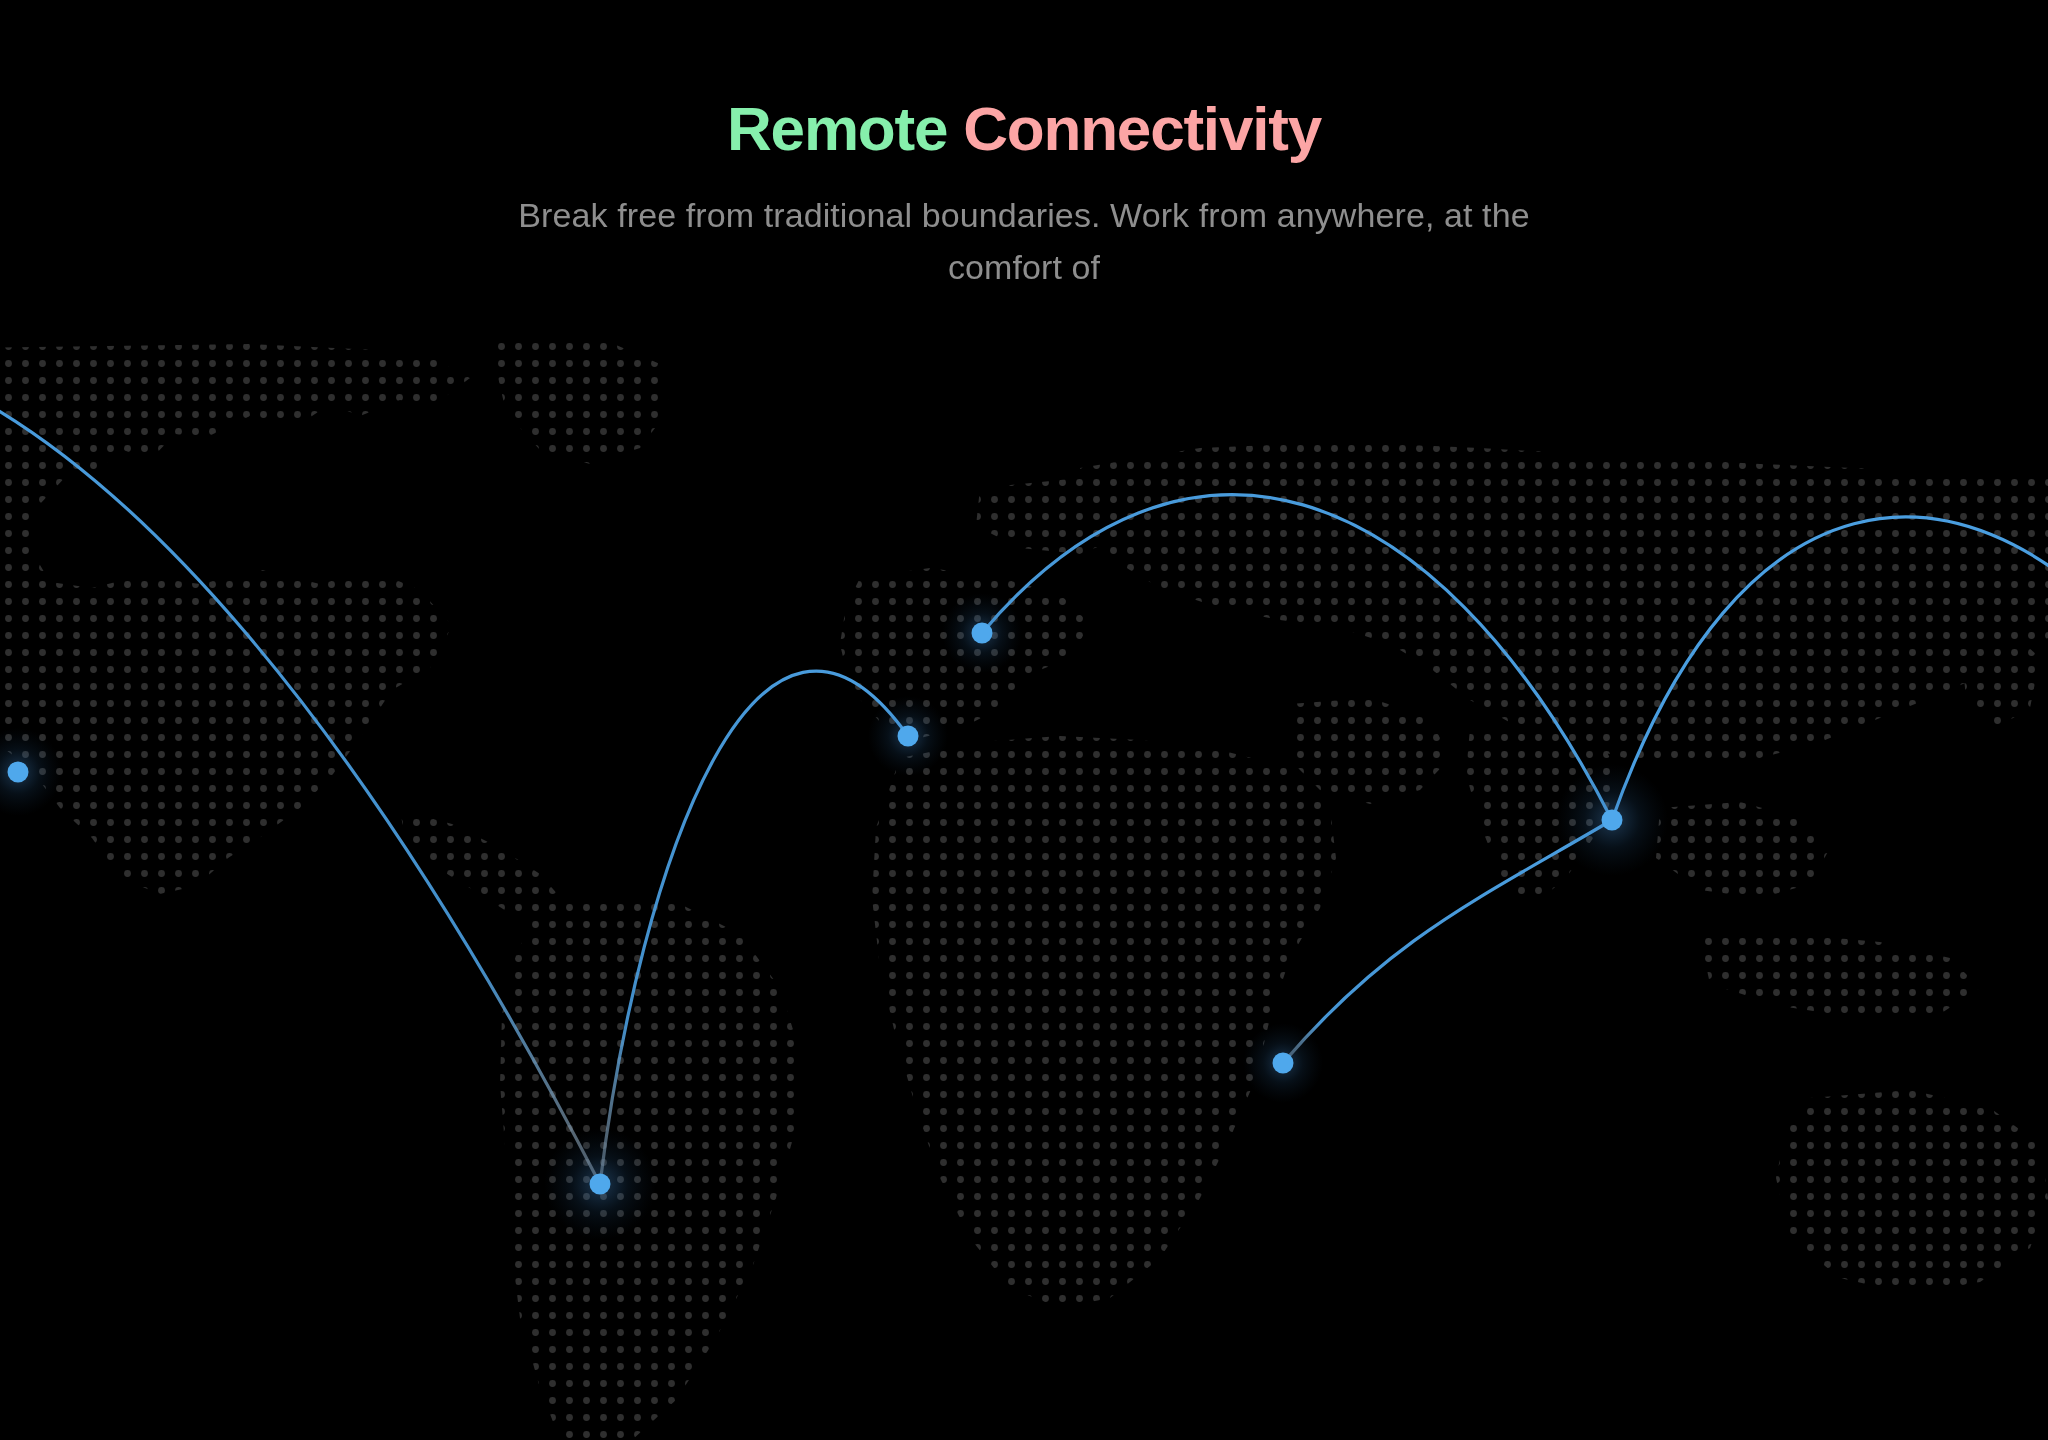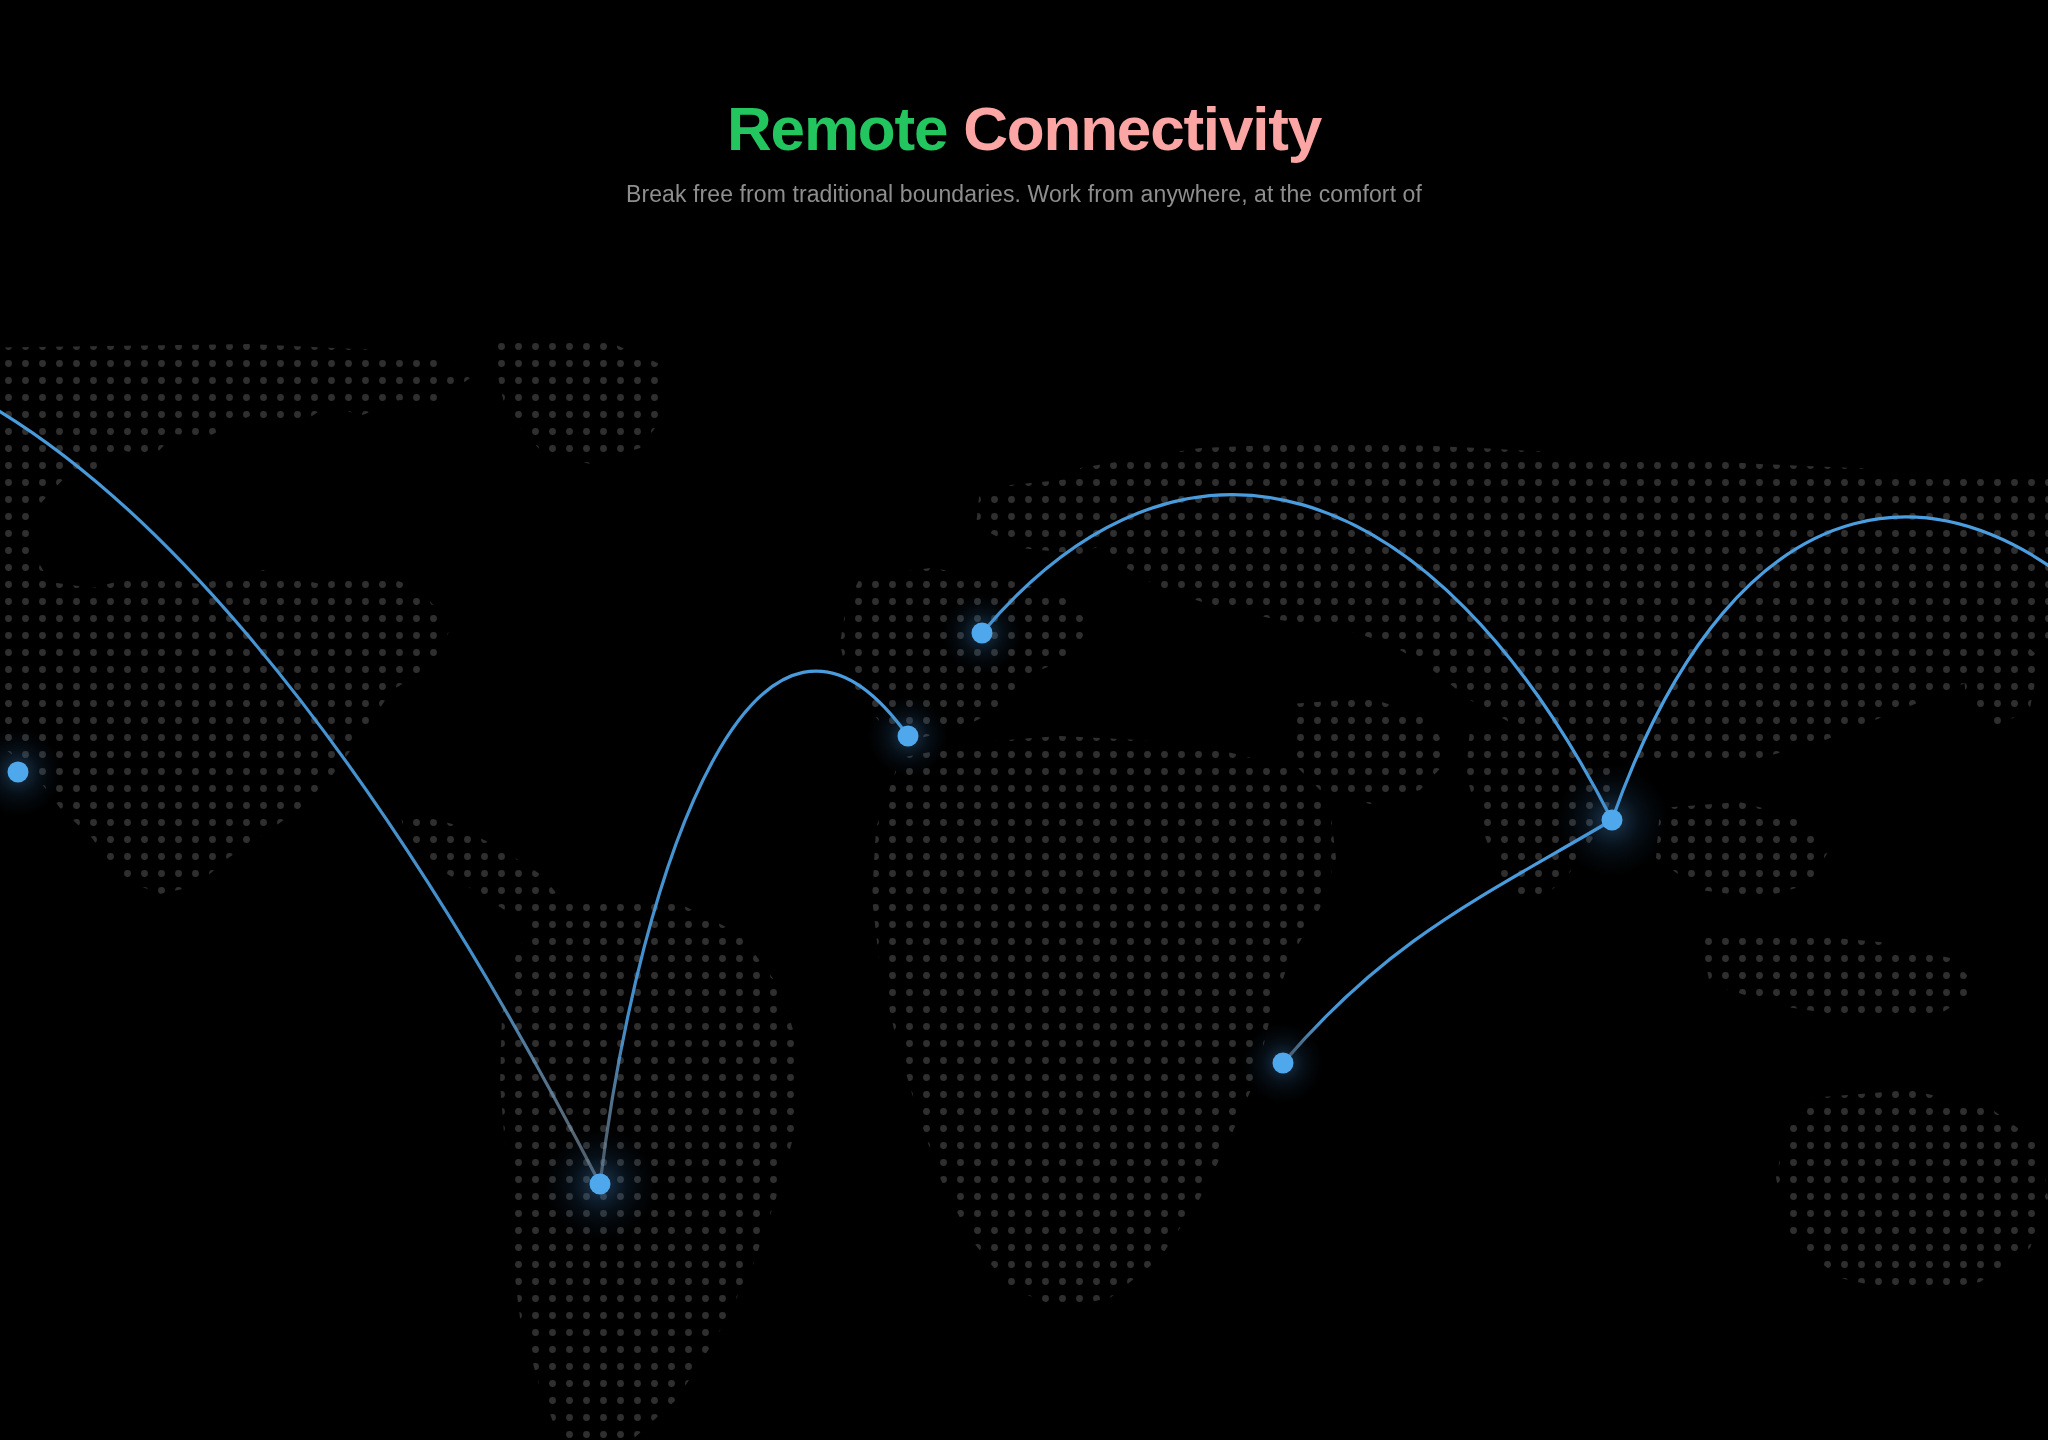--- a/index.html
+++ b/index.html
@@ -24,27 +24,27 @@
     pointer-events: none;
   }
   .hero-title {
     margin-top: 96px;
     font-size: 62px;
     font-weight: 700;
     letter-spacing: -1.2px;
     line-height: 1.05;
     white-space: nowrap;
   }
-  .title-primary { color: #22c55e; }
+  .title-primary { color: #86efac; }
   .title-secondary { color: #fca5a5; }
 
   .hero-subtitle {
-    margin: 16px auto 0;
+    margin: 28px auto 0;
     width: 1130px;
-    font-size: 23px;
+    font-size: 34px;
     font-weight: 400;
     line-height: 1.54;
     color: #8e8e8e;
     letter-spacing: 0.1px;
   }
   .hero-subtitle .line { display: block; }
 
   
   .map-stage {
     position: absolute;

